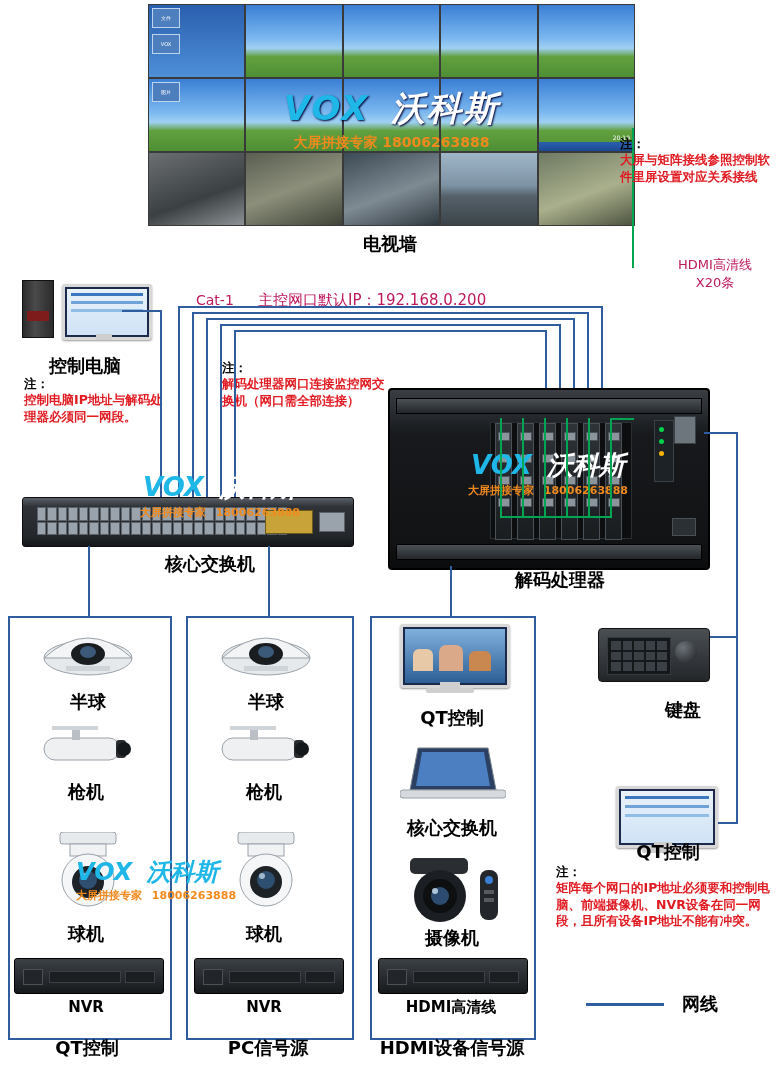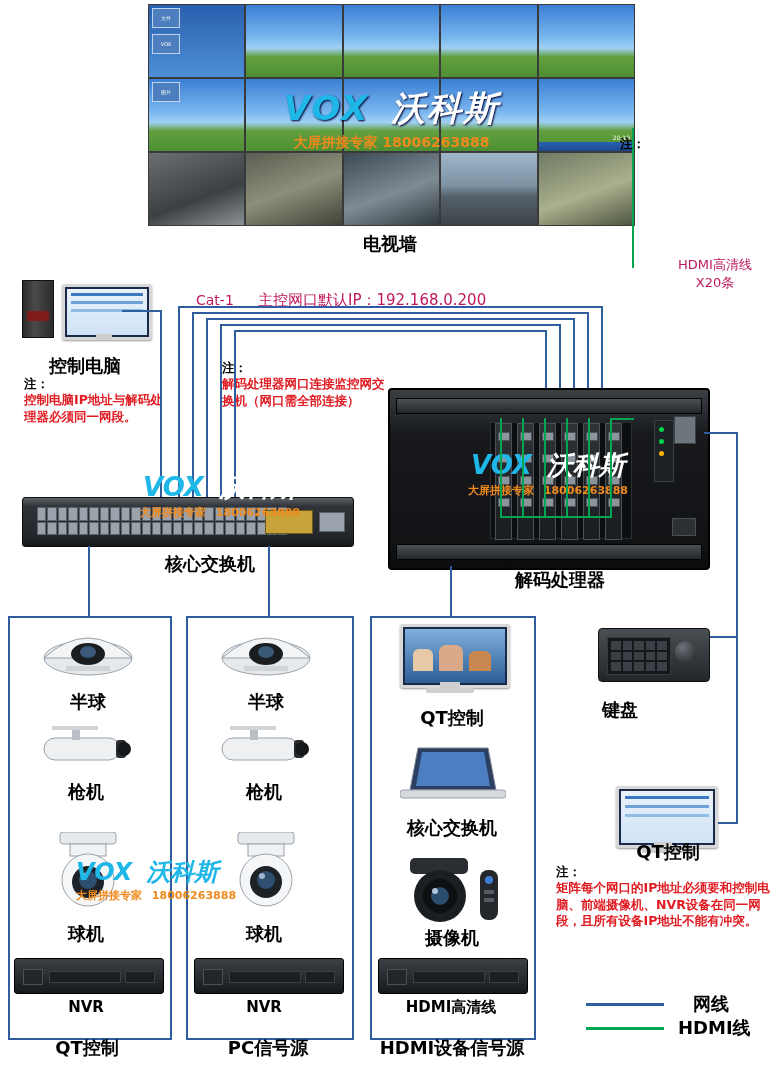--- a/index.html
+++ b/index.html
@@ -85,20 +85,21 @@
       <span style="color:#fff;margin-left:8px;">沃科斯</span>
     </div>
     <div class="v2">大屏拼接专家   18006263888</div>
   </div>
 </div>
 <div class="abs lbl" style="left:300px;top:232px;width:180px;">电视墙</div>
 
 <div class="abs wireg" style="left:632px;top:128px;width:2px;height:140px;"></div>
 <div class="abs" style="left:620px;top:136px;width:160px;">
   <div class="note"><span class="note-h">注：</span></div>
+  <div class="note" style="text-indent:0;">大屏与矩阵接线参照控制软件里屏设置对应关系接线</div>
 </div>
 <div class="abs blk" style="left:655px;top:256px;width:120px;text-align:center;white-space:pre-line;">HDMI高清线
 X20条</div>
 
 <div class="abs dev" style="left:22px;top:280px;width:140px;height:62px;">
   <div class="pc-tower abs" style="left:0;top:0;width:30px;height:56px;">
     <div style="position:absolute;left:4px;top:30px;width:22px;height:10px;background:#7e1c1c;"></div>
   </div>
   <div class="mon abs" style="left:40px;top:4px;width:84px;height:50px;">
     <div class="scr">
@@ -295,21 +296,21 @@
       <div style="background:#3a4046;"></div>
       <div style="background:#3a4046;"></div>
     <div style="background:#3a4046;"></div>
       <div style="background:#3a4046;"></div>
       <div style="background:#3a4046;"></div>
       <div style="background:#3a4046;"></div>
       <div style="background:#3a4046;"></div>
   </div>
   <div style="position:absolute;right:12px;top:12px;width:22px;height:22px;border-radius:50%;background:radial-gradient(circle at 35% 30%,#6d737a,#1b1e21);"></div>
 </div>
-<div class="abs lbl" style="left:565px;top:698px;width:110px;">键盘</div>
+<div class="abs lbl" style="left:591px;top:698px;width:110px;text-align:right;">键盘</div>
 
 <div class="abs" style="left:616px;top:786px;width:100px;height:68px;">
   <div class="mon" style="position:absolute;left:0;top:0;width:96px;height:56px;">
     <div class="scr">
       <div class="bar" style="top:5px;"></div>
       <div class="bar" style="top:14px;background:#6fa3d8;"></div>
       <div class="bar" style="top:23px;background:#8fbde6;"></div>
     </div>
   </div>
   <div class="stand" style="position:absolute;left:38px;top:56px;width:18px;height:7px;"></div>
@@ -464,21 +465,17 @@
 
 <div class="abs" style="left:378px;top:958px;width:148px;height:34px;background:linear-gradient(#3c4146,#16191c);border:1px solid #000;border-radius:3px;">
   <div style="position:absolute;left:8px;top:10px;width:18px;height:14px;background:#22262a;border:1px solid #4a5055;"></div>
   <div style="position:absolute;left:34px;top:12px;width:70px;height:10px;background:#1b1f22;border:1px solid #3a4045;"></div>
   <div style="position:absolute;right:8px;top:12px;width:28px;height:10px;background:#1b1f22;border:1px solid #3a4045;"></div>
 </div>
 <div class="abs lbl-sm" style="left:372px;top:998px;width:158px;">HDMI高清线</div>
 <div class="abs lbl" style="left:368px;top:1036px;width:168px;">HDMI设备信号源</div>
 
 <div class="abs" style="left:586px;top:992px;width:190px;">
-  <div style="display:flex;align-items:center;gap:29px;margin-bottom:0;">
+  <div style="display:flex;align-items:center;gap:18px;margin-bottom:20px;">
     <div style="width:78px;height:0;border-top:3px solid #2f5d9e;"></div>
     <div class="lbl" style="width:80px;text-align:left;">网线</div>
   </div>
-  <div style="display:flex;align-items:center;gap:14px;">
-    <div style="width:78px;height:0;border-top:3px solid #00a651;"></div>
-    <div class="lbl" style="width:90px;text-align:left;">HDMI线</div>
-  </div>
 </div>
 
 </body></html>

